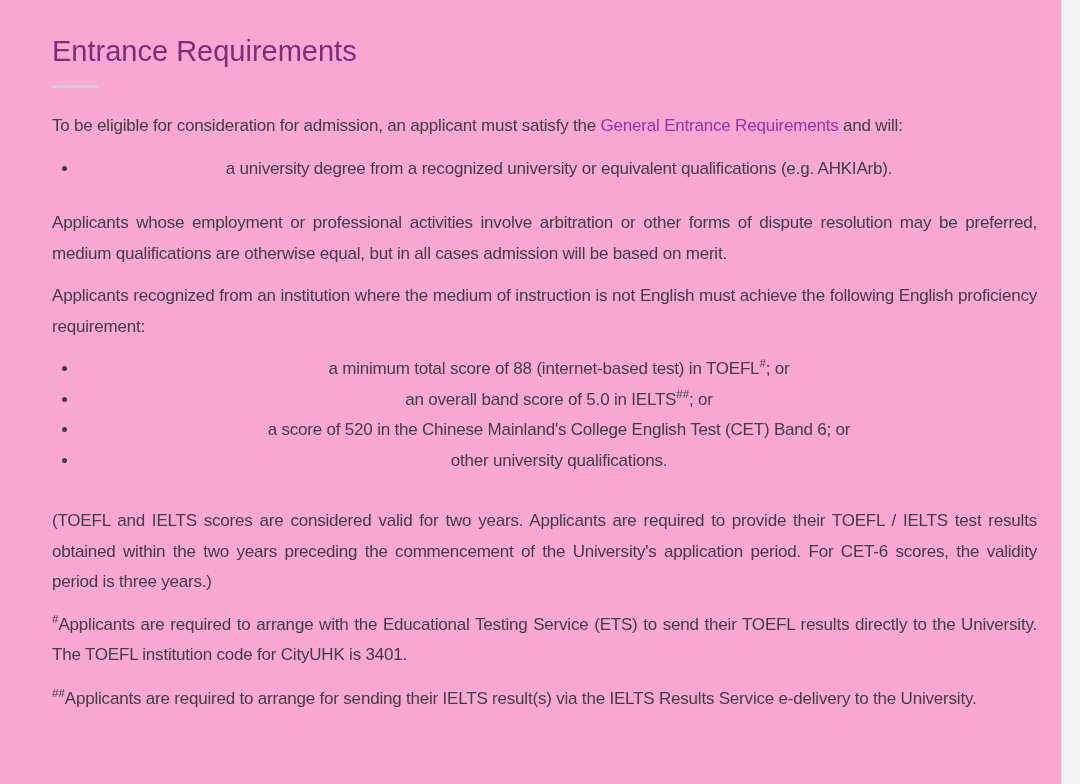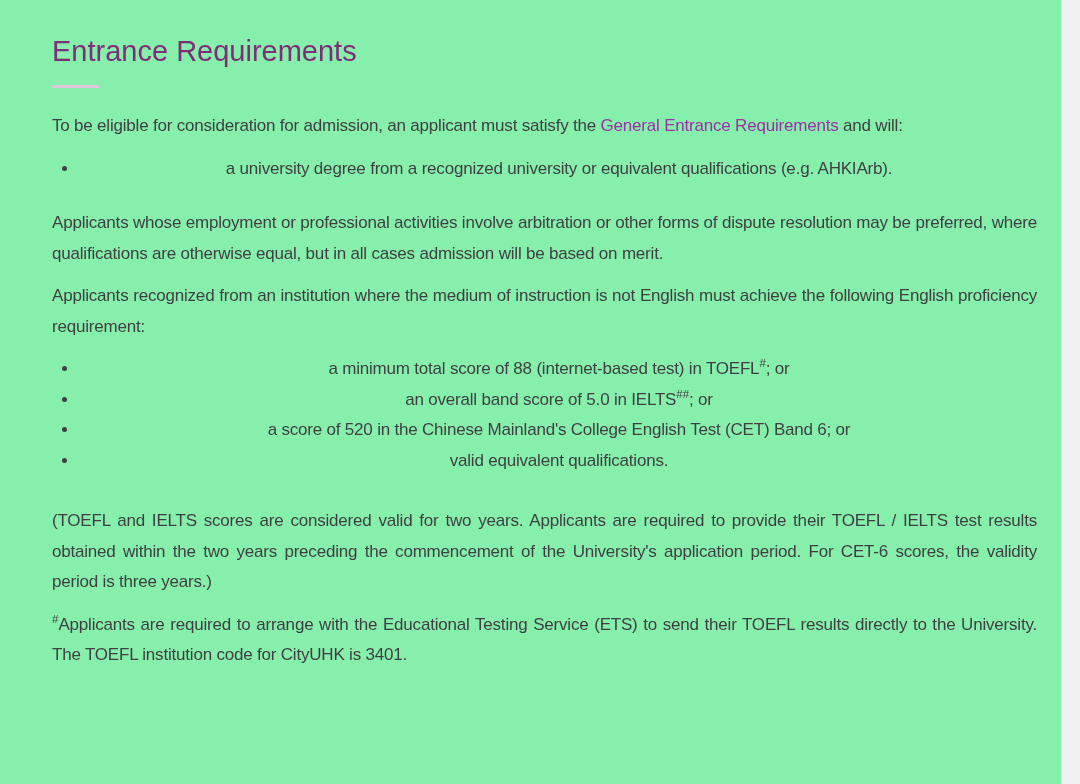--- a/index.html
+++ b/index.html
@@ -9,21 +9,21 @@
     background: #ffffff;
     width: 1080px;
     height: 784px;
     overflow: hidden;
     font-family: "Liberation Sans", sans-serif;
   }
   .page {
     position: relative;
     width: 1080px;
     height: 784px;
-    background: #86efac;
+    background: #f9a8d4;
   }
   .scroll-track {
     position: absolute;
     top: 0;
     right: 0;
     width: 19px;
     height: 784px;
     background: #f1f1f2;
     border-left: 1px solid #e4e4e4;
   }
@@ -96,33 +96,34 @@
     <h1 class="page-title">Entrance Requirements</h1>
 
     <hr class="title-divider">
 
     <p class="body-para first-para"><span>To be eligible for consideration for admission, an applicant must satisfy the </span><a class="inline-link">General Entrance Requirements</a><span> and will:</span></p>
 
     <ul class="bullet-list">
       <li>a university degree from a recognized university or equivalent qualifications (e.g. AHKIArb).</li>
     </ul>
 
-    <p class="body-para">Applicants whose employment or professional activities involve arbitration or other forms of dispute resolution may be preferred, where qualifications are otherwise equal, but in all cases admission will be based on merit.</p>
+    <p class="body-para">Applicants whose employment or professional activities involve arbitration or other forms of dispute resolution may be preferred, medium qualifications are otherwise equal, but in all cases admission will be based on merit.</p>
 
     <p class="body-para">Applicants recognized from an institution where the medium of instruction is not English must achieve the following English proficiency requirement:</p>
 
     <ul class="bullet-list second-list">
       <li><span>a minimum total score of 88 (internet-based test) in TOEFL</span><sup class="fn-mark">#</sup><span>; or</span></li>
       <li><span>an overall band score of 5.0 in IELTS</span><sup class="fn-mark">##</sup><span>; or</span></li>
       <li><span>a score of 520 in the Chinese Mainland's College English Test (CET) Band 6; or</span><sup class="fn-mark"></sup><span></span></li>
-      <li><span>valid equivalent qualifications.</span><sup class="fn-mark"></sup><span></span></li>
+      <li><span>other university qualifications.</span><sup class="fn-mark"></sup><span></span></li>
     </ul>
 
     <p class="body-para">(TOEFL and IELTS scores are considered valid for two years. Applicants are required to provide their TOEFL / IELTS test results obtained within the two years preceding the commencement of the University's application period. For CET-6 scores, the validity period is three years.)</p>
 
     <p class="footnote-para"><sup class="fn-mark">#</sup><span>Applicants are required to arrange with the Educational Testing Service (ETS) to send their TOEFL results directly to the University. The TOEFL institution code for CityUHK is 3401.</span></p>
 
+    <p class="footnote-para"><sup class="fn-mark">##</sup><span>Applicants are required to arrange for sending their IELTS result(s) via the IELTS Results Service e-delivery to the University.</span></p>
 
   </div>
 
   <div class="scroll-track"></div>
 
 </div>
 
 </body></html>

